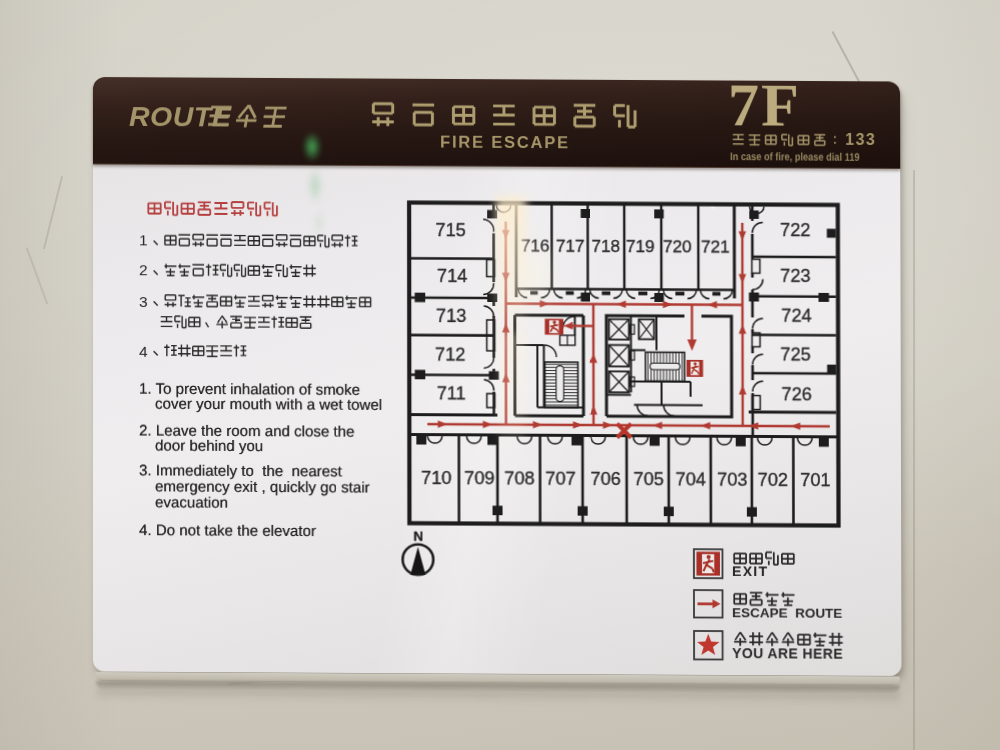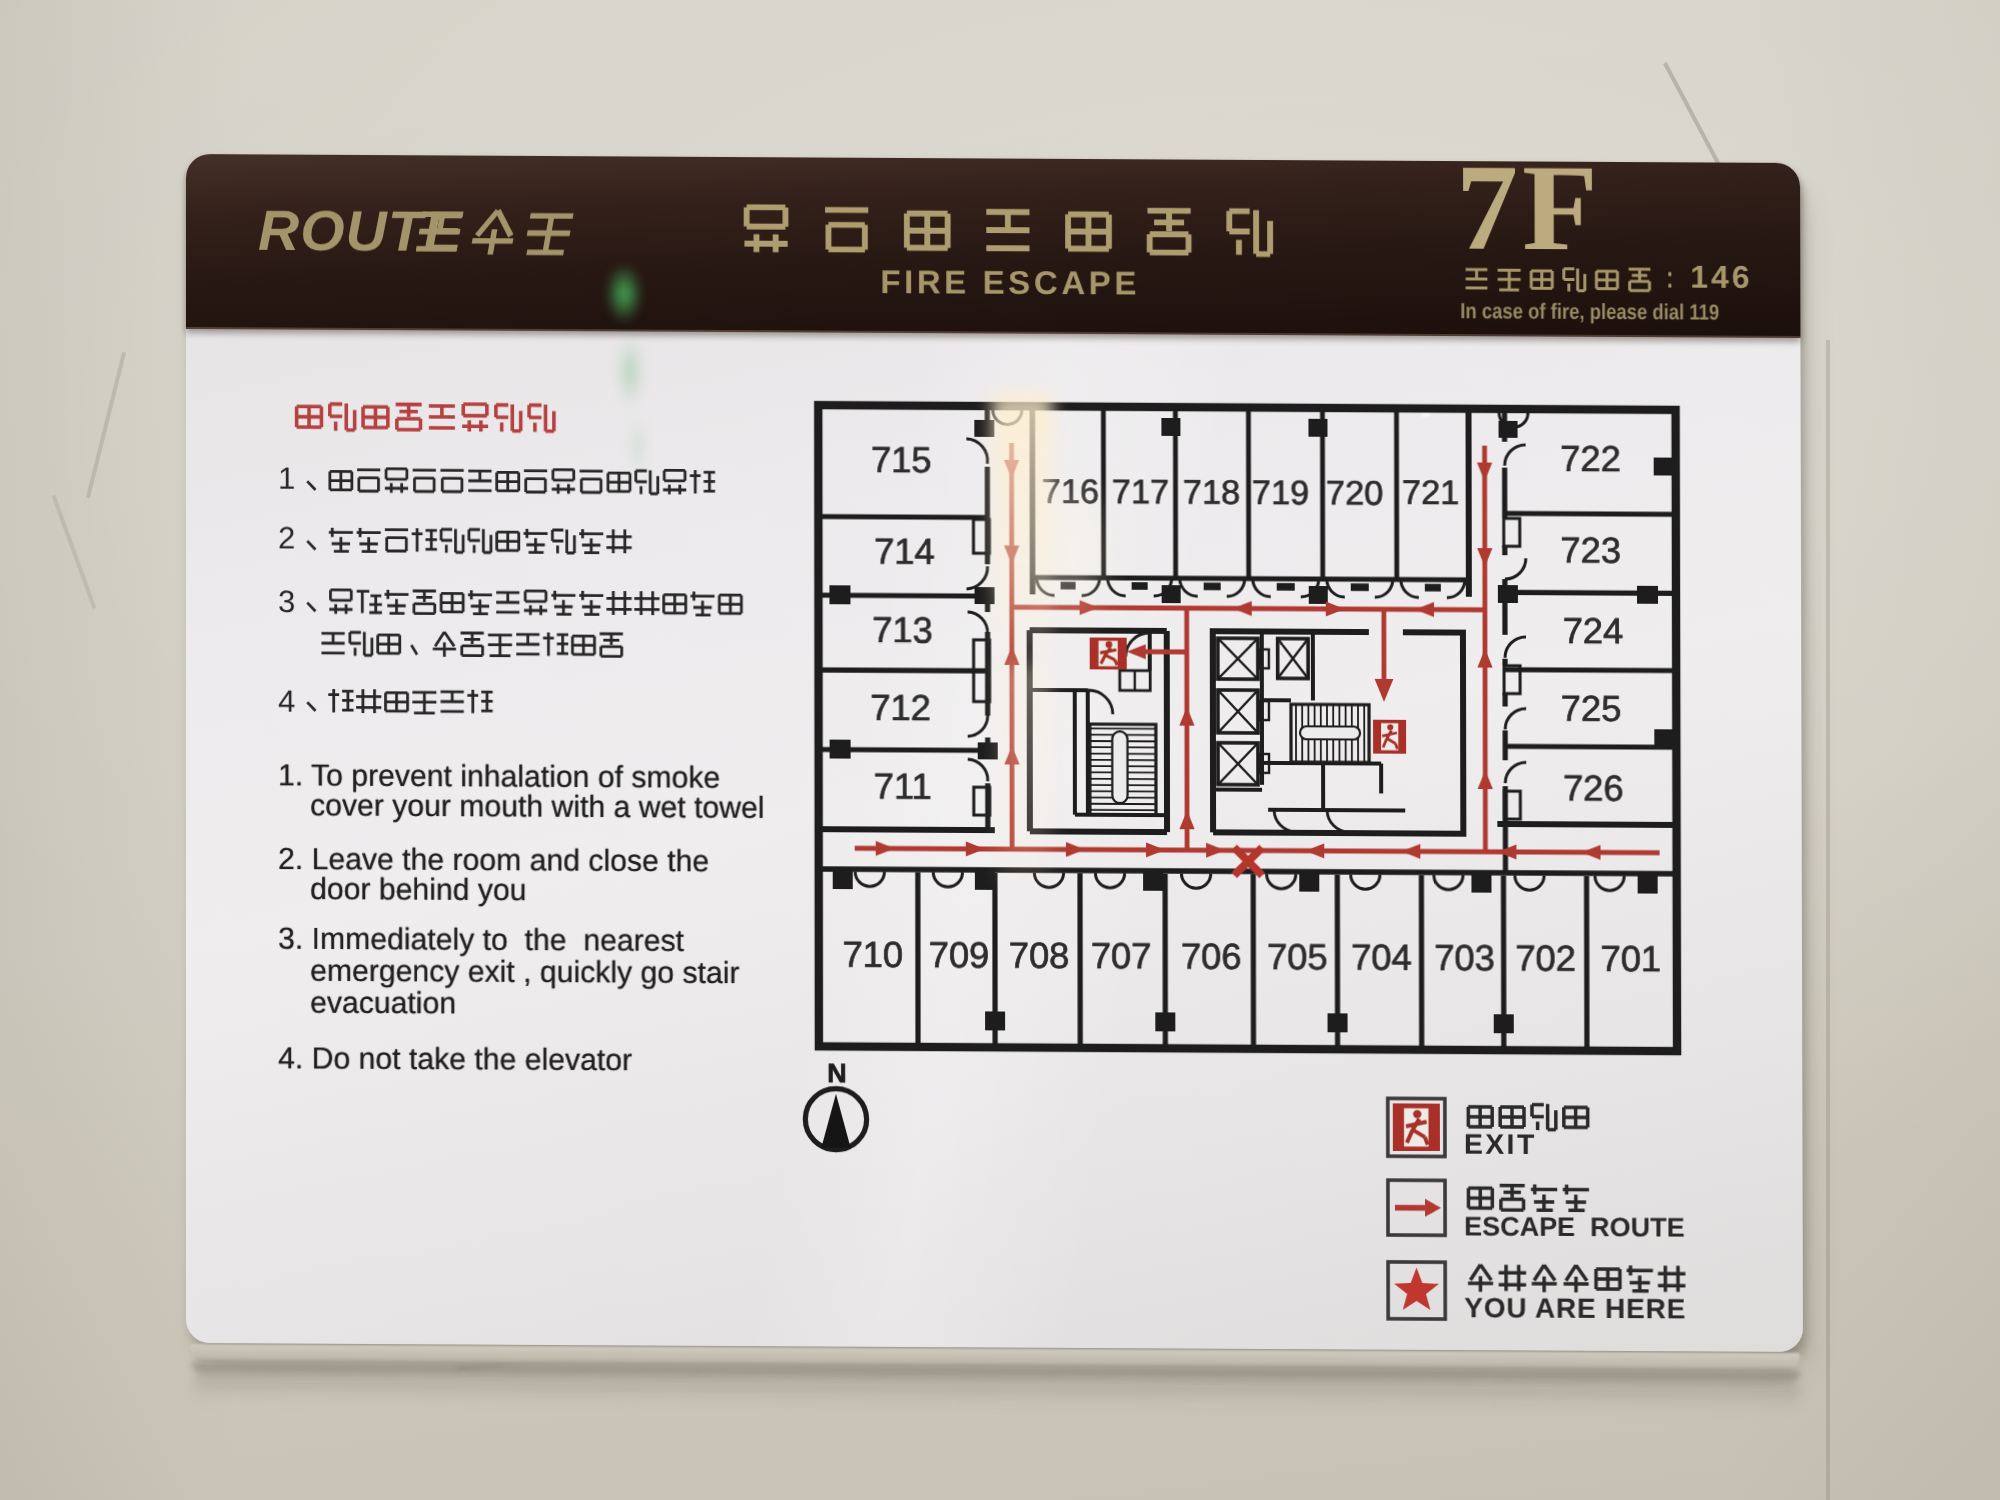--- a/index.html
+++ b/index.html
@@ -51,21 +51,21 @@
 <div style="position:absolute;left:278px;top:53.5px;width:268px;text-align:center;font:700 16.5px 'Liberation Sans',sans-serif;color:#a6966a;letter-spacing:1.8px">FIRE ESCAPE</div>
 
 <div style="position:absolute;left:635px;top:-11px;font:700 62px 'Liberation Serif',serif;color:#bcab7f;letter-spacing:2px">7F</div>
 
 <svg style="position:absolute;left:637.0px;top:51.4px" width="100" height="16" viewBox="0 0 100 16">
         <path d="M2.7 3.5L13.6 3.5M2.7 8.2L13.6 8.2M2.7 12.8L13.6 12.8M8.2 3.5L8.2 8.2M18.7 3.8L30.2 3.8M18.7 8.4L30.2 8.4M24.5 4.0L24.5 13.6M19.5 13.6L29.4 13.6M35.5 4.0L46.0 4.0M35.5 4.0L35.5 12.8M46.0 4.0L46.0 12.8M35.5 12.8L46.0 12.8M40.8 4.0L40.8 12.8M35.5 8.4L46.0 8.4M51.8 2.9L57.1 2.9M51.8 2.9L51.8 8.2M51.8 8.2L57.1 8.2M58.7 2.7L58.7 13.9M62.3 5.4L62.3 13.9M58.7 13.9L62.3 13.9M54.3 10.3L54.3 14.2M68.1 4.0L78.6 4.0M68.1 4.0L68.1 12.8M78.6 4.0L78.6 12.8M68.1 12.8L78.6 12.8M73.4 4.0L73.4 12.8M68.1 8.4L78.6 8.4M84.2 2.9L95.1 2.9M89.7 2.9L89.7 8.2M85.8 6.0L93.5 6.0M84.7 9.0L94.6 9.0M84.7 9.0L84.7 13.6M94.6 9.0L94.6 13.6M84.7 13.6L94.6 13.6" fill="none" stroke="#a6966a" stroke-width="1.50"></path>
       </svg>
 <svg style="position:absolute;left:735.0px;top:51.4px" width="12" height="16" viewBox="0 0 12 16">
         <path d="M6.8 4.3L6.8 6.2M6.8 10.1L6.8 12.0" fill="none" stroke="#a6966a" stroke-width="1.50"></path>
       </svg>
-<div style="position:absolute;left:752px;top:49.5px;font:700 16px 'Liberation Sans',sans-serif;color:#a6966a;letter-spacing:1.5px">146</div>
+<div style="position:absolute;left:752px;top:49.5px;font:700 16px 'Liberation Sans',sans-serif;color:#a6966a;letter-spacing:1.5px">133</div>
 
 <div style="position:absolute;left:637px;top:69.5px;font:700 11px 'Liberation Sans',sans-serif;color:#998b63;letter-spacing:0;transform:scaleX(0.84);transform-origin:0 0;white-space:nowrap">In case of fire, please dial 119</div>
 </div>
 
 <svg style="position:absolute;left:52.0px;top:121.8px" width="135" height="19" viewBox="0 0 135 19">
       <path d="M3.3 4.6L15.7 4.6M3.3 4.6L3.3 15.0M15.7 4.6L15.7 15.0M3.3 15.0L15.7 15.0M9.5 4.6L9.5 15.0M3.3 9.8L15.7 9.8M19.9 3.3L26.1 3.3M19.9 3.3L19.9 9.5M19.9 9.5L26.1 9.5M28.1 3.0L28.1 16.4M32.3 6.2L32.3 16.4M28.1 16.4L32.3 16.4M22.8 12.1L22.8 16.7M36.5 4.6L48.9 4.6M36.5 4.6L36.5 15.0M48.9 4.6L48.9 15.0M36.5 15.0L48.9 15.0M42.7 4.6L42.7 15.0M36.5 9.8L48.9 9.8M52.8 3.3L65.8 3.3M59.3 3.3L59.3 9.5M54.7 6.9L63.9 6.9M53.4 10.5L65.2 10.5M53.4 10.5L53.4 16.0M65.2 10.5L65.2 16.0M53.4 16.0L65.2 16.0M69.4 4.0L82.4 4.0M69.4 9.5L82.4 9.5M69.4 15.0L82.4 15.0M75.9 4.0L75.9 9.5M86.6 3.0L98.4 3.0M86.6 3.0L86.6 8.8M98.4 3.0L98.4 8.8M86.6 8.8L98.4 8.8M89.6 11.1L89.6 16.7M95.4 11.1L95.4 16.7M86.0 14.1L99.0 14.1M102.9 3.3L109.1 3.3M102.9 3.3L102.9 9.5M102.9 9.5L109.1 9.5M111.1 3.0L111.1 16.4M115.3 6.2L115.3 16.4M111.1 16.4L115.3 16.4M105.8 12.1L105.8 16.7M119.5 3.3L125.7 3.3M119.5 3.3L119.5 9.5M119.5 9.5L125.7 9.5M127.7 3.0L127.7 16.4M131.9 6.2L131.9 16.4M127.7 16.4L131.9 16.4M122.4 12.1L122.4 16.7" fill="none" stroke="#b64040" stroke-width="1.78"></path>
     </svg>
 
 <div style="position:absolute;left:46px;top:155px;font:400 15.5px 'Liberation Sans',sans-serif;color:#272727">1</div>
     <svg style="position:absolute;left:55.0px;top:154.7px" width="210" height="17" viewBox="0 0 210 17">

